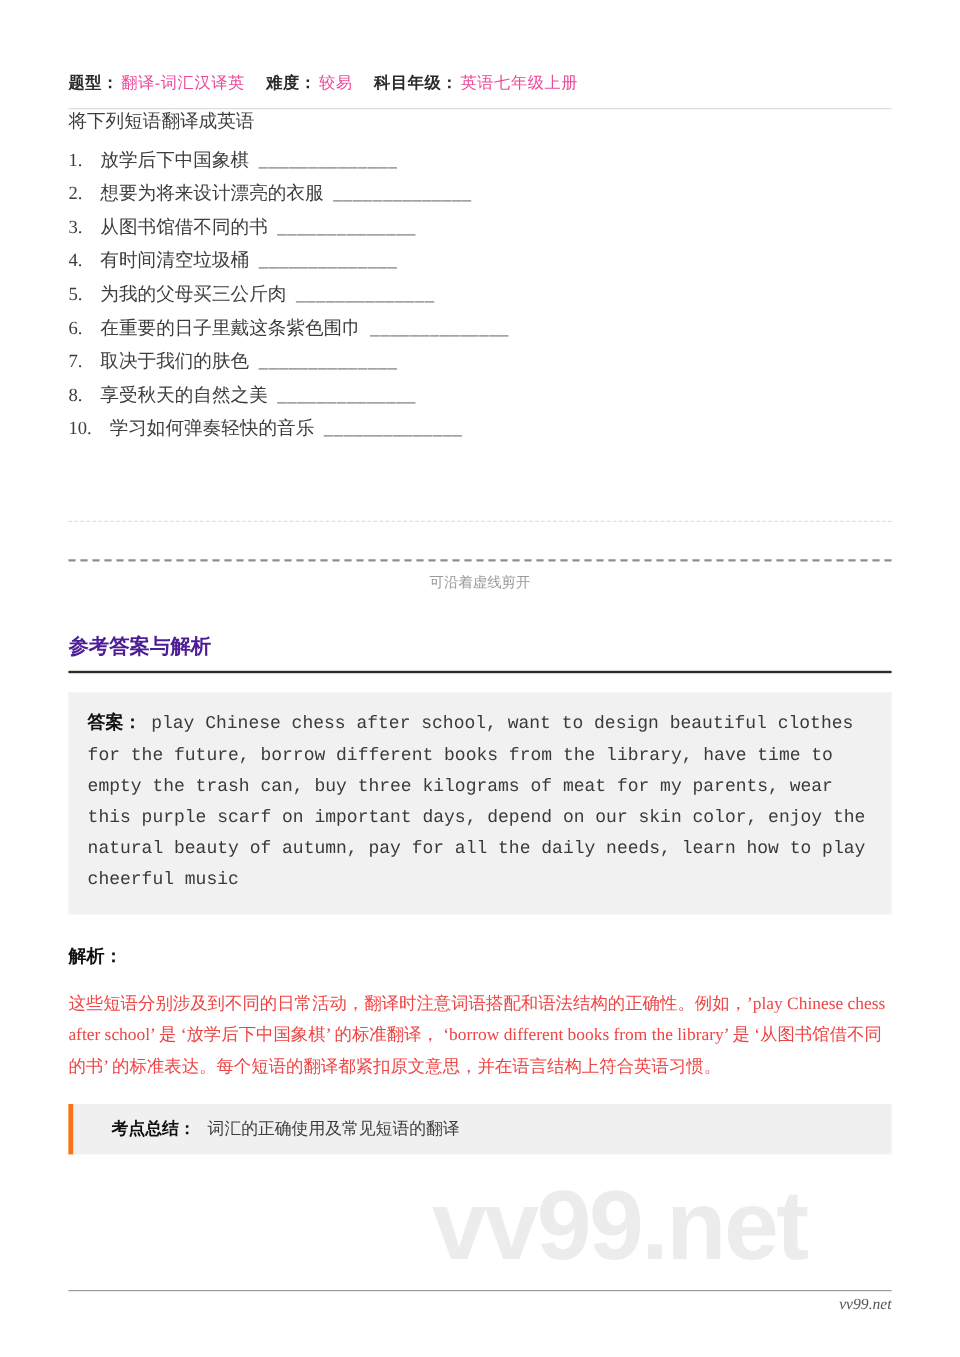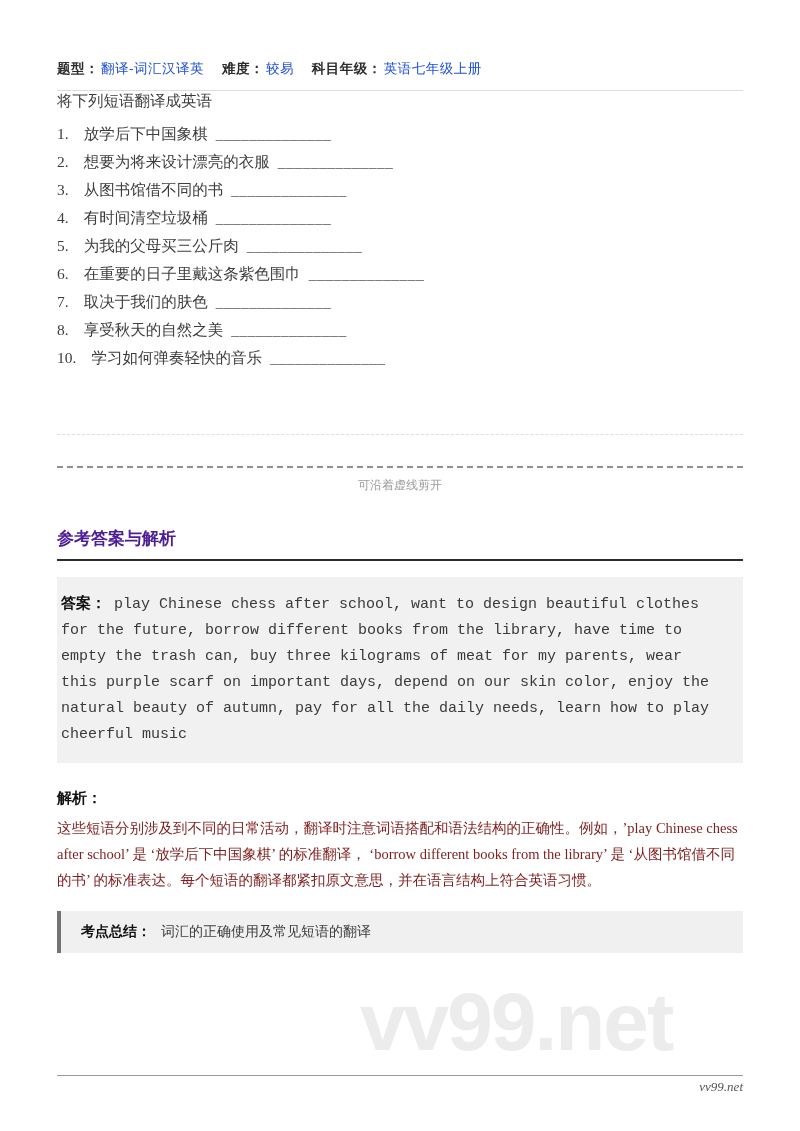--- a/index.html
+++ b/index.html
@@ -26,21 +26,21 @@
     letter-spacing: 0.5px;
   }
   .meta-pair { margin-right: 14px; }
   .meta-label {
     font-family: Liberation Sans, sans-serif;
     font-weight: bold;
     color: #2b2b2b;
     margin-right: 2px;
     margin-top: 20px;
   }
-  .meta-value { color: #1d4ed8; }
+  .meta-value { color: #ec4899; }
 
   .header-divider {
     margin-top: 12px;
     border-top: 1px solid #dcdcdc;
   }
 
   
   .instruction {
     font-size: 15.5px;
     color: #3d3d3d;
@@ -71,52 +71,52 @@
     font-family: "Liberation Sans", "DejaVu Sans", sans-serif;
     font-size: 17px;
     font-weight: bold;
     color: #4c1d95;
     padding-bottom: 9px;
     border-bottom: 2px solid #2b2b2b;
   }
   .answer-box {
     margin-top: 16px;
     background: #f1f1f1;
-    padding: 13px 20px 15px 4px;
+    padding: 13px 20px 15px 16px;
     font-family: "Liberation Mono", "DejaVu Sans Mono", monospace;
     font-size: 15px;
     line-height: 26px;
     color: #3a3a3a;
   }
   .answer-label {
     font-family: "Liberation Sans", "DejaVu Sans", sans-serif;
     font-weight: bold;
     color: #111111;
     font-size: 15px;
     margin-right: 8px;
   }
   .analysis-label {
     margin-top: 26px;
     font-family: "Liberation Sans", "DejaVu Sans", sans-serif;
     font-size: 15px;
     font-weight: bold;
     color: #111111;
   }
   .analysis-text {
-    margin-top: 7px;
+    margin-top: 17px;
     font-size: 14.5px;
     line-height: 26px;
-    color: #7f1d1d;
+    color: #ef4444;
     font-family: Liberation Serif, serif;
   }
   .summary-box {
     margin-top: 18px;
     background: #f0f0f0;
-    border-left: 4px solid #737373;
-    padding: 12px 20px;
+    border-left: 4px solid #f97316;
+    padding: 12px 32px;
     font-size: 14px;
     color: #3d3d3d;
   }
   .summary-label {
     font-family: "Liberation Sans", "DejaVu Sans", sans-serif;
     font-weight: bold;
     color: #111111;
     margin-right: 10px;
   }
 

